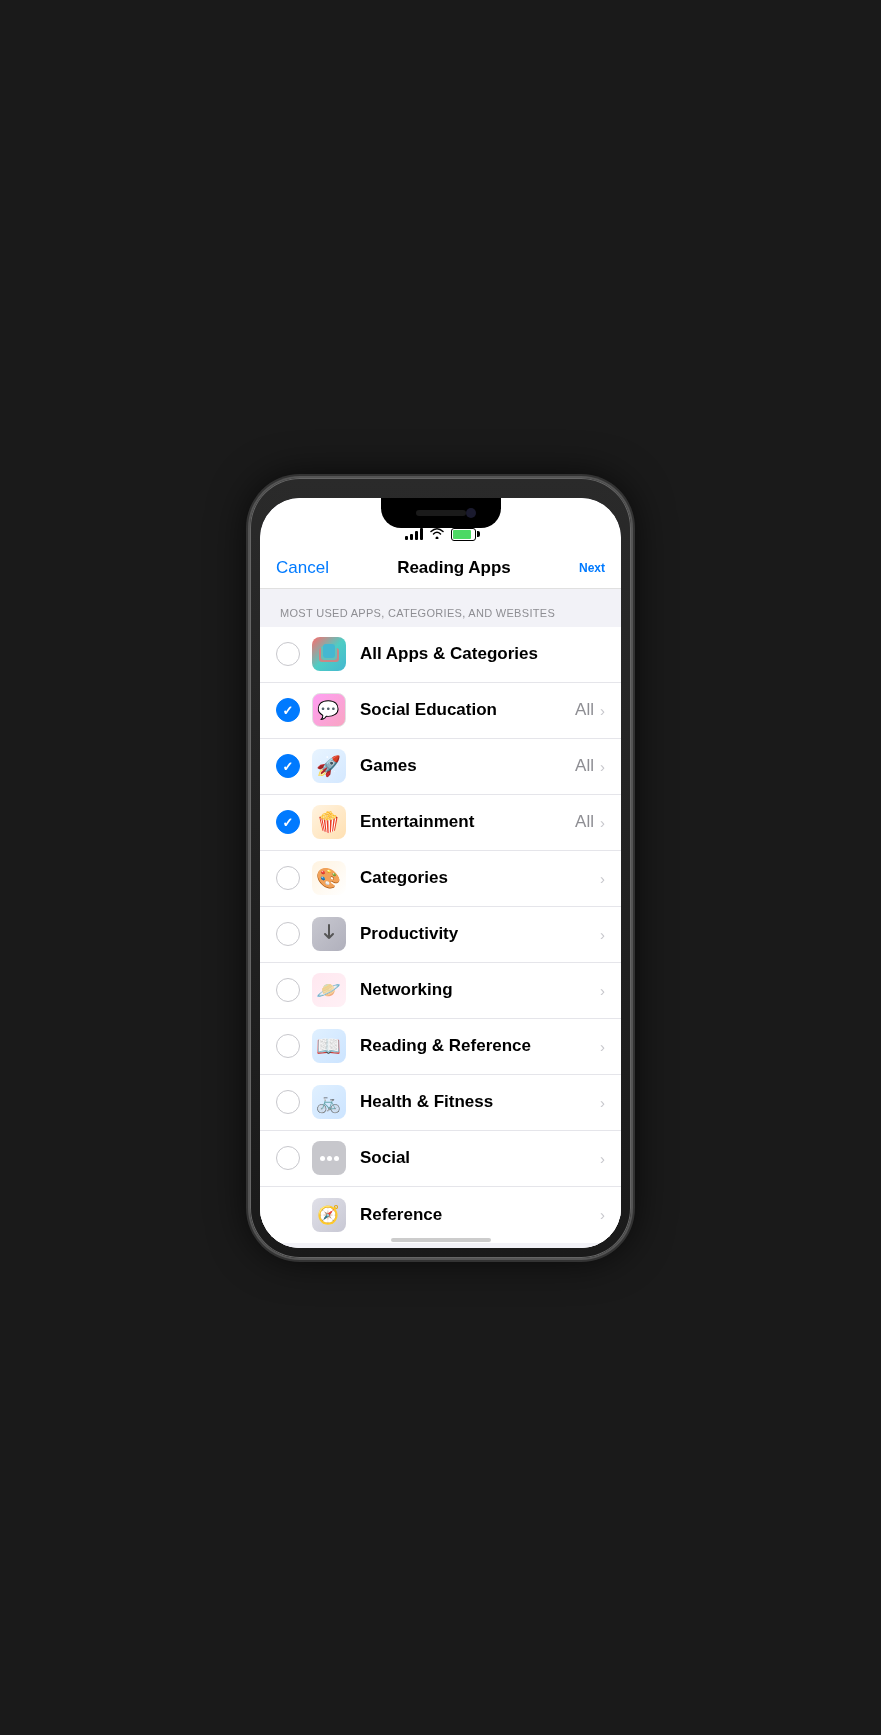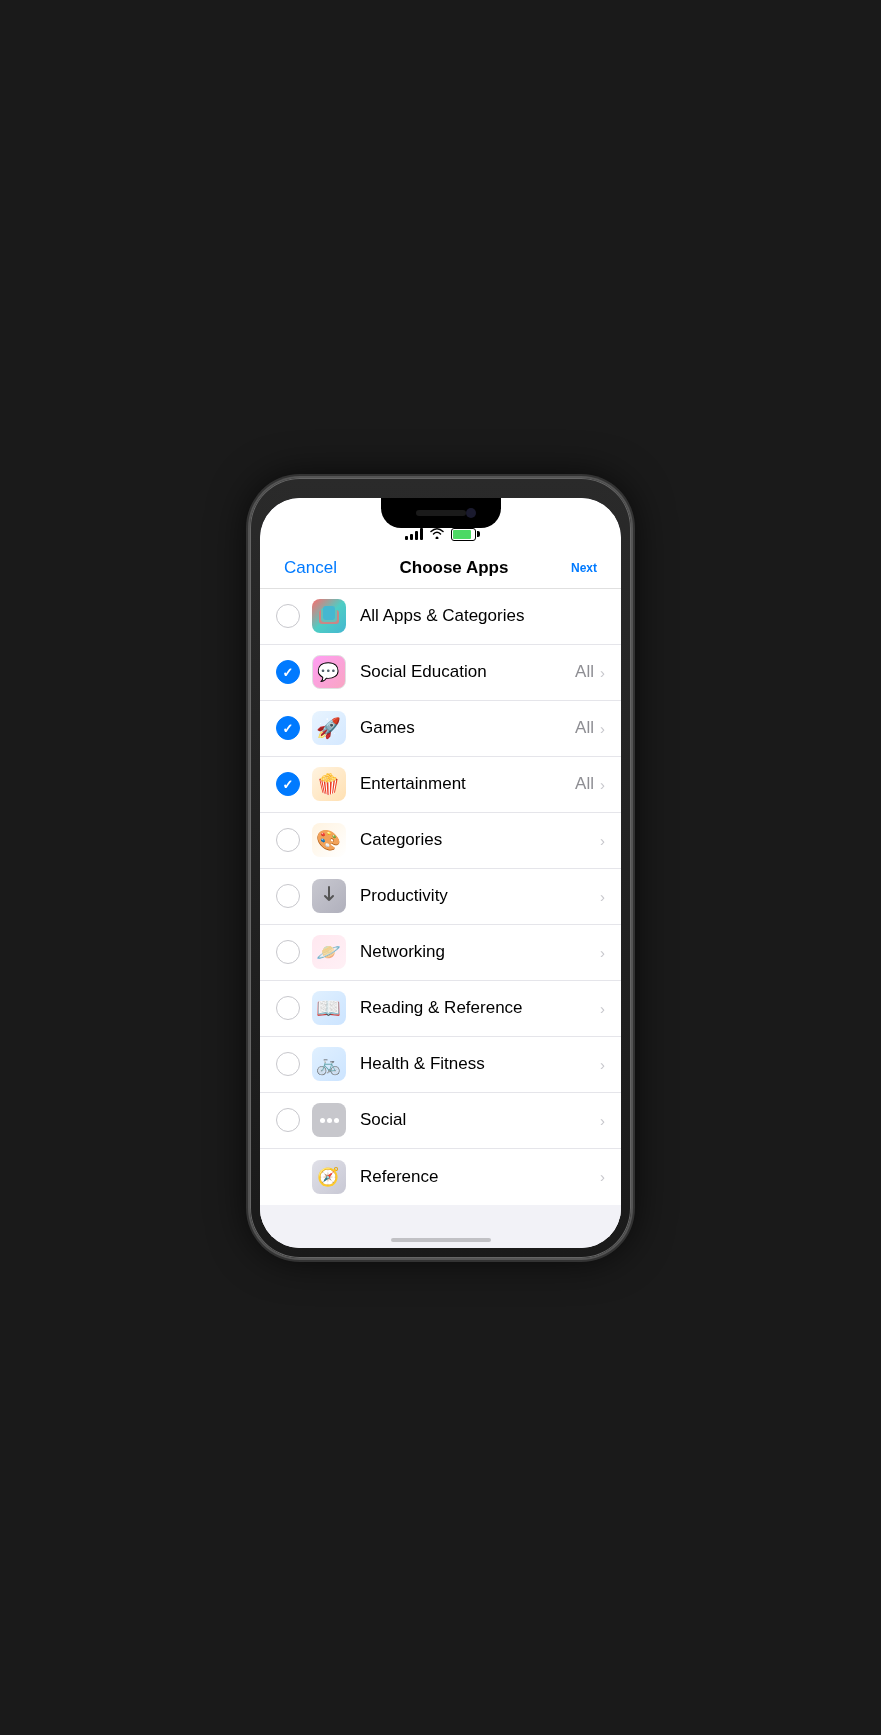--- a/index.html
+++ b/index.html
@@ -142,21 +142,21 @@
       height: 6px;
       background: #1a1a1a;
       border-radius: 3px;
     }
 
     .nav-bar {
       background: white;
       display: flex;
       align-items: center;
       justify-content: space-between;
-      padding: 16px 24px 10px;
+      padding: 16px 16px 10px;
       border-bottom: 1px solid #e0e0e0;
     }
 
     .nav-cancel {
       color: #007aff;
       font-size: 17px;
       font-weight: 400;
       cursor: pointer;
     }
 
@@ -289,21 +289,21 @@
     }
 
     .icon-websites {
       background: linear-gradient(135deg, #e8e8ee 0%, #d8d8e4 100%);
     }
 
     .item-label {
       flex: 1;
       font-size: 17px;
       color: #000;
-      font-weight: 400;
+      font-weight: 700;
     }
 
     .item-sub {
       color: #8e8e93;
       font-size: 17px;
       margin-right: 6px;
       margin-left: 36px;
     }
 
     .chevron {
@@ -373,24 +373,27 @@
         <div class="battery-icon">
           <div class="battery-fill"></div>
         </div>
       </div>
     </div>
 
     <div class="screen-body">
 
       <div class="nav-bar">
         <span class="nav-cancel">Cancel</span>
-        <span class="nav-title">Choose Apps</span>
+        <span class="nav-title">Reading Apps</span>
         <span class="nav-next">Next</span>
       </div>
 
+      <div class="section-header">
+        <span class="section-header-text">MOST USED APPS, CATEGORIES, AND WEBSITES</span>
+      </div>
 
       <div class="list-container">
 
         <div class="list-item">
           <div class="checkbox"></div>
           <div class="app-icon icon-all">
             <svg width="22" height="22" viewBox="0 0 22 22">
               <rect x="1" y="5" width="20" height="14" rx="3" fill="#ff6b6b" opacity="0.7"></rect>
               <rect x="3" y="3" width="16" height="14" rx="3" fill="#4ecdc4" opacity="0.8"></rect>
               <rect x="5" y="1" width="12" height="14" rx="3" fill="#45b7d1"></rect>

